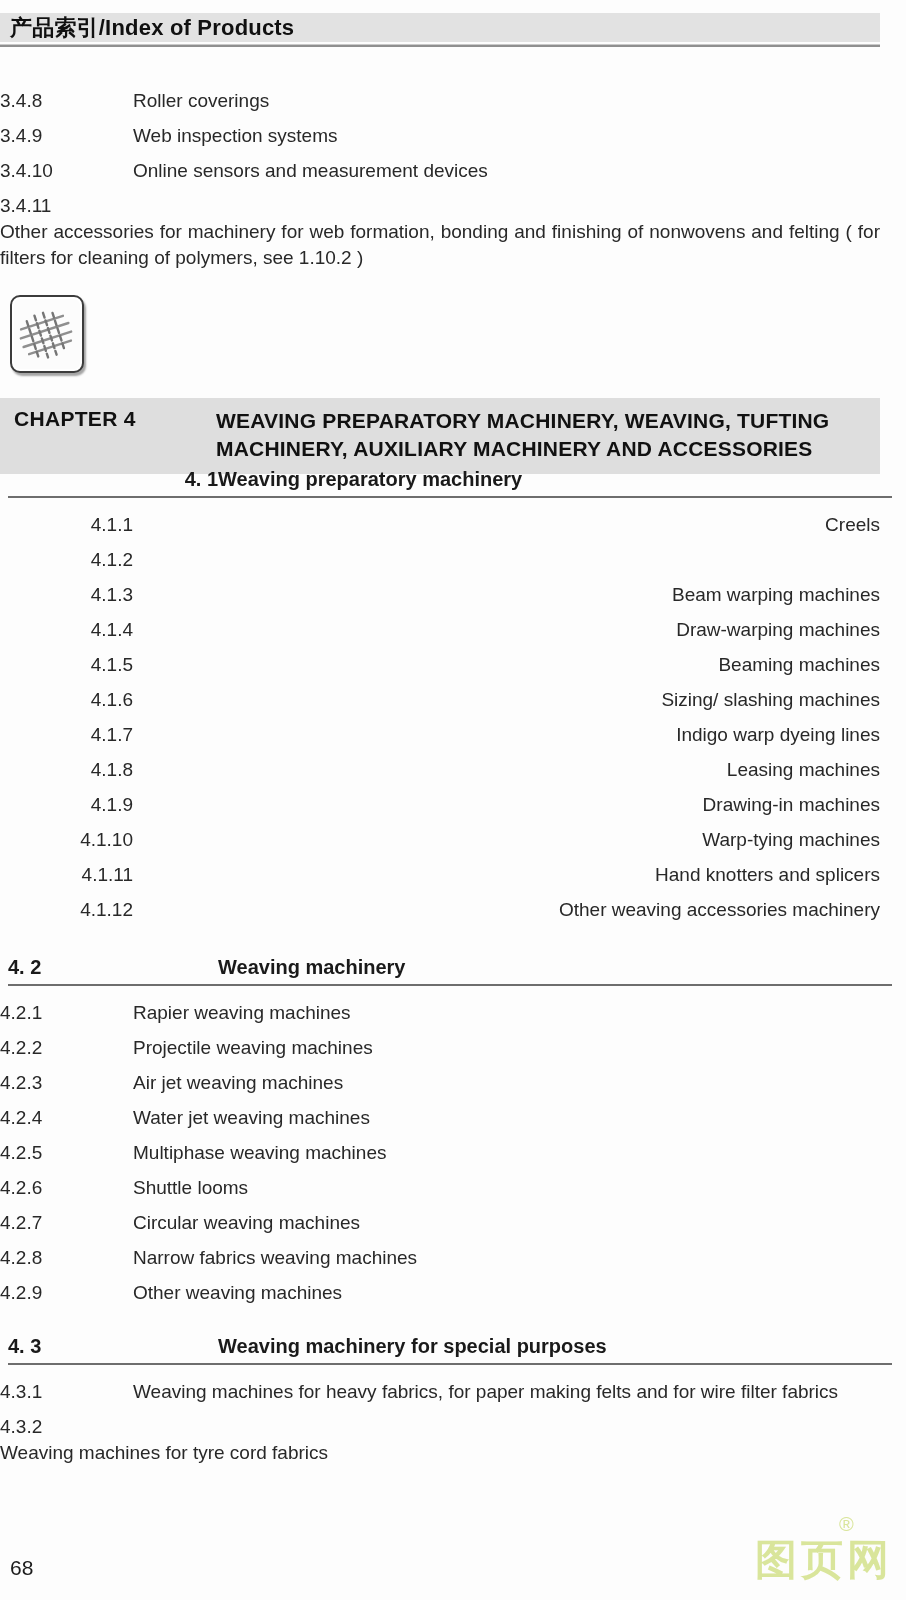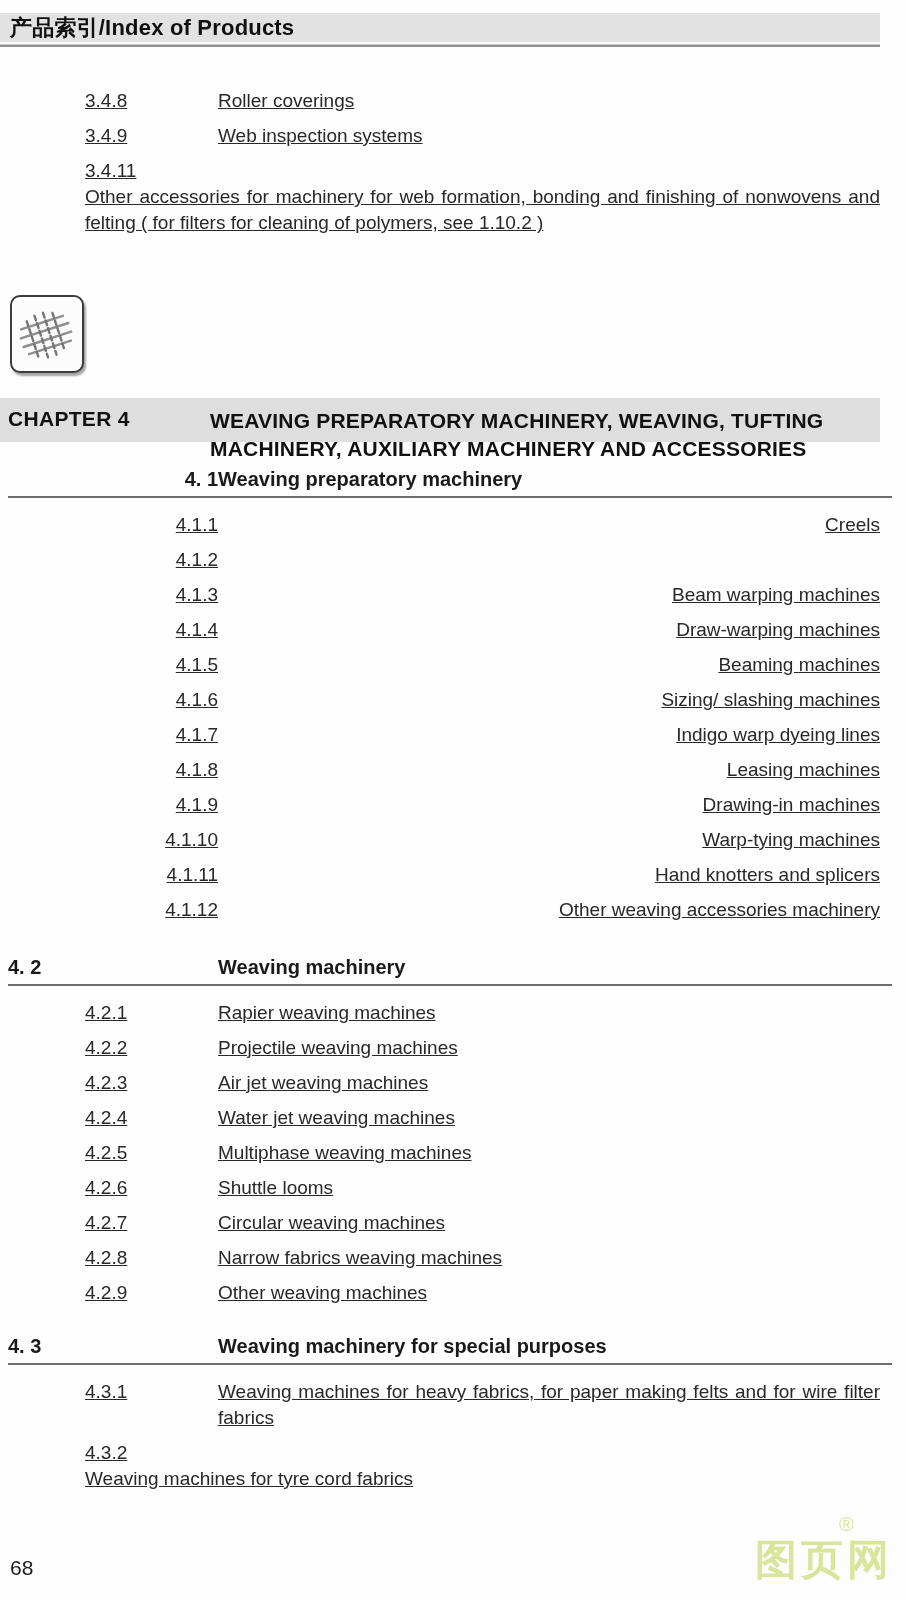--- a/index.html
+++ b/index.html
@@ -11,39 +11,39 @@
   
   .header-bar{
     position:absolute;left:0;top:13px;width:880px;height:29px;
     background:#e2e2e2;display:flex;align-items:center;
   }
   .header-title{font-weight:bold;font-size:22px;color:#101010;padding-left:10px;letter-spacing:.2px;}
   .header-rule{position:absolute;left:0;top:44px;width:880px;height:3px;
     background:#8f8f8f;border-top:1px solid #c9c9c9;box-sizing:border-box;}
   
   .rows{position:absolute;left:0;width:906px;box-sizing:border-box;
-    padding-left:85px;padding-right:26px;text-decoration:underline;}
+    padding-right:26px;}
   .row{display:flex;margin-bottom:9px;font-size:19px;line-height:26px;}
   .row .num{width:133px;flex-shrink:0;}
   .row .label{flex:1;}
   .row .label.justify{text-align:justify;}
   .row.gap-above{margin-top:9px;flex-direction:column;}
   .intro-rows{top:88px;}
   
   .swatch{
     position:absolute;left:10px;top:295px;width:70px;height:74px;
     background:#fcfcfc;border:2px solid #3c3c3c;border-radius:10px;
     box-shadow:2px 3px 2px rgba(0,0,0,.35), inset 0 0 0 2px #ffffff;
     display:flex;align-items:center;justify-content:center;
   }
   
   .chapter-band{
-    position:absolute;left:0;top:398px;width:880px;height:44px;
+    position:absolute;left:0;top:398px;width:880px;height:76px;
     background:#dedede;display:flex;box-sizing:border-box;
-    padding-top:9px;padding-left:8px;
+    padding-top:9px;padding-left:14px;
   }
   .chapter-label{width:202px;flex-shrink:0;font-weight:bold;font-size:21px;color:#111;letter-spacing:.3px;}
   .chapter-title{font-weight:bold;font-size:21px;color:#111;line-height:28px;letter-spacing:.2px;}
   
   .section{position:absolute;left:0;width:906px;}
   .sec-41{top:467px;text-align:right;} .sec-42{top:955px;} .sec-43{top:1334px;}
   .section-head{display:flex;padding-left:8px;font-weight:bold;font-size:20px;line-height:24px;color:#1a1a1a;}
   .section-head .snum{width:210px;flex-shrink:0;}
   .section-rule{height:2px;background:#6e6e6e;margin:5px 0 0 8px;width:884px;}
   .section .rows{position:static;padding-top:14px;}
@@ -64,20 +64,24 @@
   <div class="header-rule"></div>
 
   <div class="rows intro-rows">
     <div class="row">
       <span class="num">3.4.8</span>
       <span class="label">Roller coverings</span>
     </div>
     <div class="row">
       <span class="num">3.4.9</span>
       <span class="label">Web inspection systems</span>
+    </div>
+    <div class="row">
+      <span class="num">3.4.10</span>
+      <span class="label">Online sensors and measurement devices</span>
     </div>
     <div class="row gap-above">
       <span class="num">3.4.11</span>
       <span class="label justify">Other accessories for machinery for web formation, bonding and finishing of nonwovens and felting ( for filters for cleaning of polymers, see 1.10.2 )</span>
     </div>
   </div>
 
   <div class="swatch">
     <svg width="62" height="64" viewBox="0 0 62 64">
       <g transform="translate(30,33) rotate(-18)">

